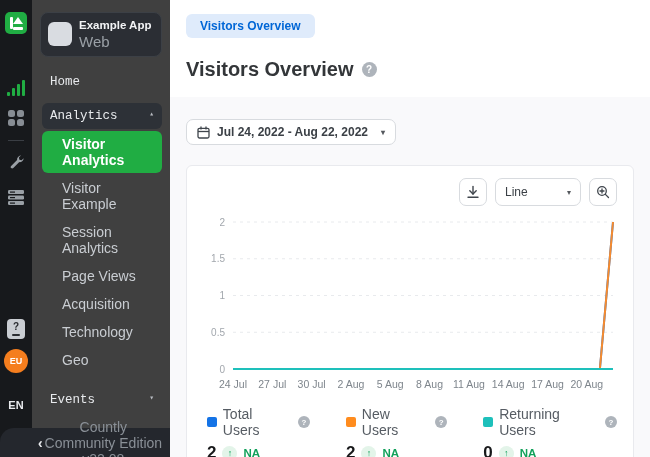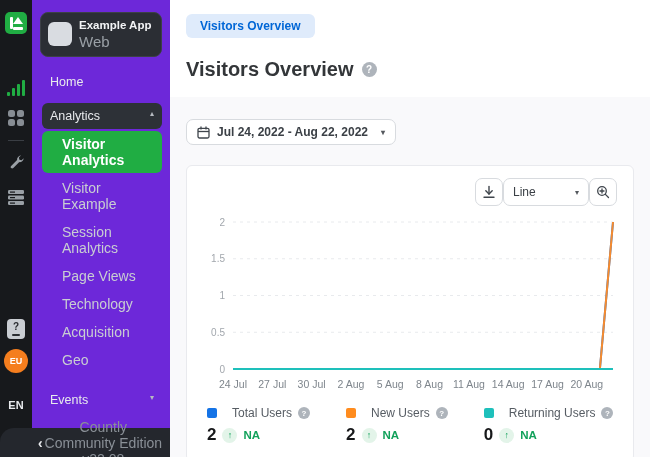--- a/index.html
+++ b/index.html
@@ -14,26 +14,26 @@
   .rail .logo .l2 { position:absolute; right:4px; top:5px; width:0; height:0; border-left:5px solid transparent; border-right:5px solid transparent; border-bottom:7px solid #fff; }
   .rail .logo .l3 { position:absolute; right:4px; bottom:4px; width:10px; height:3px; background:#fff; border-radius:1px; }
   .rail-icon { width:20px; height:18px; display:flex; align-items:flex-end; justify-content:center; margin-bottom:12px; cursor:pointer; }
   .rail-divider { width:16px; height:1px; background:#3A3E44; margin:2px 0 12px; }
   .rail-bottom { margin-top:auto; display:flex; flex-direction:column; align-items:center; padding-bottom:46px; }
   .help-box { width:18px; height:20px; background:#C9CDD2; border-radius:4px; color:#2A2D31; font-size:10px; font-weight:bold; display:flex; flex-direction:column; align-items:center; justify-content:center; line-height:1; }
   .help-box .hb-line { width:8px; height:2px; background:#2A2D31; margin-top:2px; border-radius:1px; }
   .avatar { width:24px; height:24px; border-radius:50%; background:#F57E1E; color:#fff; font-size:9px; font-weight:bold; display:flex; align-items:center; justify-content:center; margin-top:10px; }
   .lang { color:#E8EAED; font-size:11px; font-weight:bold; margin-top:26px; }
 
-  .sidebar { width:138px; background:#6d28d9; display:flex; flex-direction:column; padding-top:12px; }
+  .sidebar { width:138px; background:#404040; display:flex; flex-direction:column; padding-top:12px; }
   .app-card { margin:0 8px 8px 8px; background:#2B2E34; border:1px solid #3C4046; border-radius:8px; display:flex; align-items:center; gap:7px; padding:6px 7px; cursor:pointer; }
   .app-thumb { width:24px; height:24px; border-radius:6px; background:#D9DCE1; flex:0 0 auto; }
   .app-name { font-size:11.5px; font-weight:bold; color:#F2F3F5; line-height:1.2; }
   .app-type { font-size:15px; color:#9AA0A6; }
-  .menu-item { margin:0 8px 0 10px; padding:6px 8px; border-radius:6px; font-size:12.5px; color:#E8EAED; display:flex; align-items:flex-start; justify-content:space-between; cursor:pointer; }
+  .menu-item { margin:0 8px 0 10px; padding:6px 8px; border-radius:6px; font-size:12.5px; color:#E8EAED; display:flex; align-items:flex-start; justify-content:space-between; cursor:pointer;font-family:Liberation Mono, monospace; }
   .menu-item .chev { font-size:8px; color:#B6BAC0; }
   .mi-home { margin-top:4px; margin-bottom:8px; }
   .mi-header { background:#2D3137; }
   .sub-item { margin:2px 8px 0 10px; padding:5px 8px 5px 20px; border-radius:6px; font-size:14px; color:#C9CDD2; cursor:pointer; }
   .sub-item.active { background:#20AD43; color:#fff; font-weight:bold; }
   .side-divider { height:1px; background:#33373D; margin:8px 12px 6px; }
   .mi-events { margin-bottom:20px; }
   .mi-feedback { margin-bottom:26px; }
   .bottom-bar { position:absolute; left:0; bottom:0; width:170px; height:29px; background:#24272D; border-top-left-radius:14px; display:flex; align-items:center; }
   .collapse-btn { color:#E8EAED; font-size:14px; font-weight:bold; margin-left:38px; cursor:pointer; line-height:1; }
@@ -46,35 +46,35 @@
   .title-row { padding:20px 16px 16px; display:flex; align-items:center; gap:8px; }
   .title-row h1 { font-size:20px; font-weight:bold; color:#333639; }
   .q-circle { width:15px; height:15px; border-radius:50%; background:#AEB4BB; color:#fff; font-size:10px; font-weight:bold; display:inline-flex; align-items:center; justify-content:center; cursor:pointer; flex:0 0 auto; }
   .q-small { width:12px; height:12px; font-size:8px; }
 
   .content { flex:1; background:#F9F9FB; padding:22px 16px 16px; }
   .date-picker { display:inline-flex; align-items:center; gap:7px; background:#fff; border:1px solid #D8DBDF; border-radius:7px; height:26px; padding:0 10px; font-size:12px; font-weight:bold; color:#3B4046; cursor:pointer; }
   .date-picker .caret { font-size:8px; color:#55595E; margin-left:6px; }
 
   .card { margin-top:20px; background:#fff; border:1px solid #E9EAEE; border-radius:6px; padding:12px 16px 16px; }
-  .card-toolbar { display:flex; justify-content:flex-end; align-items:center; }
+  .card-toolbar { display:flex; justify-content:flex-end; align-items:center; gap:8px; }
   .tool-btn { width:28px; height:28px; background:#fff; border:1px solid #D8DBDF; border-radius:7px; display:flex; align-items:center; justify-content:center; cursor:pointer; }
   .tool-select { width:86px; height:28px; background:#fff; border:1px solid #D8DBDF; border-radius:7px; display:flex; align-items:center; justify-content:space-between; padding:0 9px; font-size:12px; color:#3B4046; cursor:pointer; }
   .tool-select .caret { font-size:8px; color:#55595E; }
 
   .chart-wrap { margin-top:6px; }
   svg.chart { width:100%; height:182px; display:block; }
   .ytick { font-family:"Liberation Sans",sans-serif; font-size:10px; fill:#A2A7AD; }
   .xtick { font-family:"Liberation Sans",sans-serif; font-size:10.5px; fill:#7E858C; }
 
   .legend { display:flex; gap:36px; margin-top:12px; padding-left:4px; }
   .legend-item { cursor:pointer; }
   .legend-top { display:flex; align-items:center; gap:6px; }
   .swatch { width:10px; height:10px; border-radius:2px; }
-  .legend-label { font-size:12px; color:#565C63;margin-left:9px; }
+  .legend-label { font-size:14px; color:#565C63; }
   .legend-value-row { display:flex; align-items:center; gap:6px; margin-top:5px; }
   .legend-value { font-size:17px; font-weight:bold; color:#17181A; }
   .up-circle { width:15px; height:15px; border-radius:50%; background:#E3F4E9; color:#12A15B; font-size:9px; display:flex; align-items:center; justify-content:center; }
   .trend-na { font-size:11.5px; font-weight:bold; color:#12A15B; }
 </style>
 </head>
 <body>
 
 <div class="left">
   <div class="rail">
@@ -145,22 +145,22 @@
         <span>Home</span>
       </div>
     <div class="menu-item mi-header">
       <span>Analytics</span>
         <span class="chev">▴</span>
     </div>
     <div class="sub-item active">Visitor Analytics</div>
     <div class="sub-item">Visitor Example</div>
     <div class="sub-item">Session Analytics</div>
     <div class="sub-item">Page Views</div>
+    <div class="sub-item">Acquisition</div>
     <div class="sub-item">Technology</div>
-    <div class="sub-item">Acquisition</div>
     <div class="sub-item">Geo</div>
     <div class="side-divider"></div>
     <div class="menu-item mi-events">
       <span>Events</span>
         <span class="chev">▾</span>
     </div>
     <div class="menu-item mi-feedback">
       <span>Feedback</span>
         <span class="chev">▾</span>
     </div>

